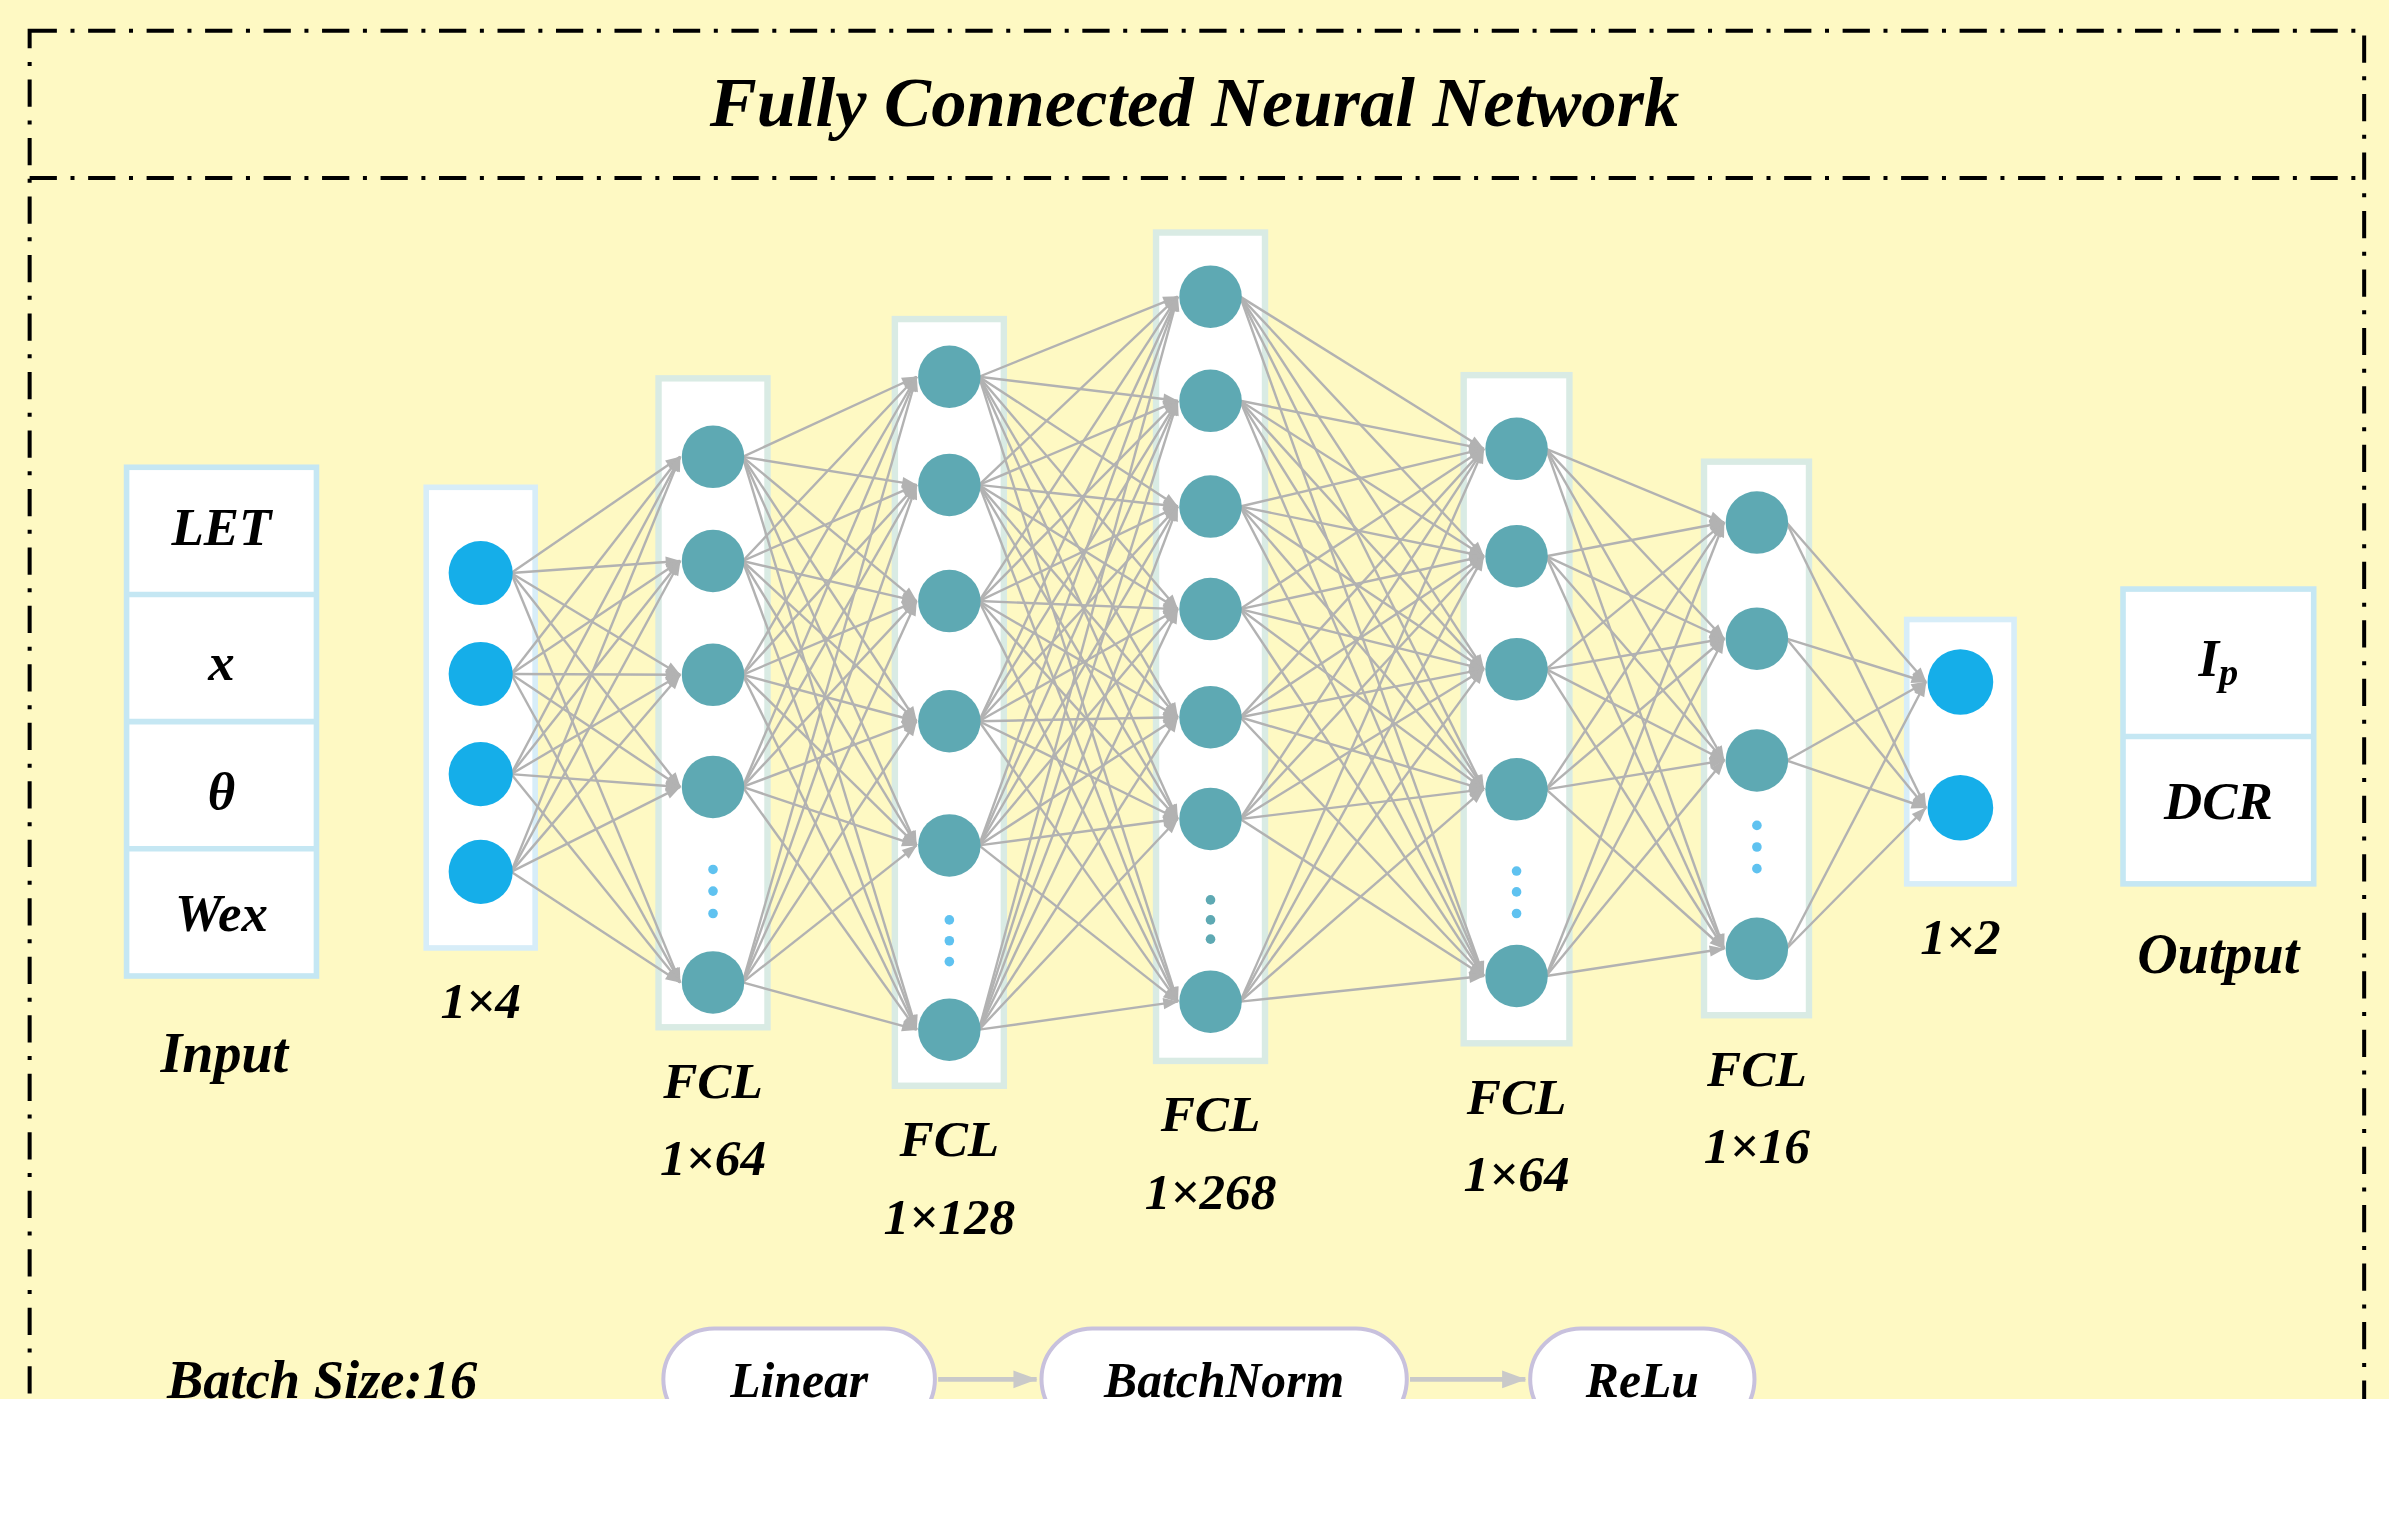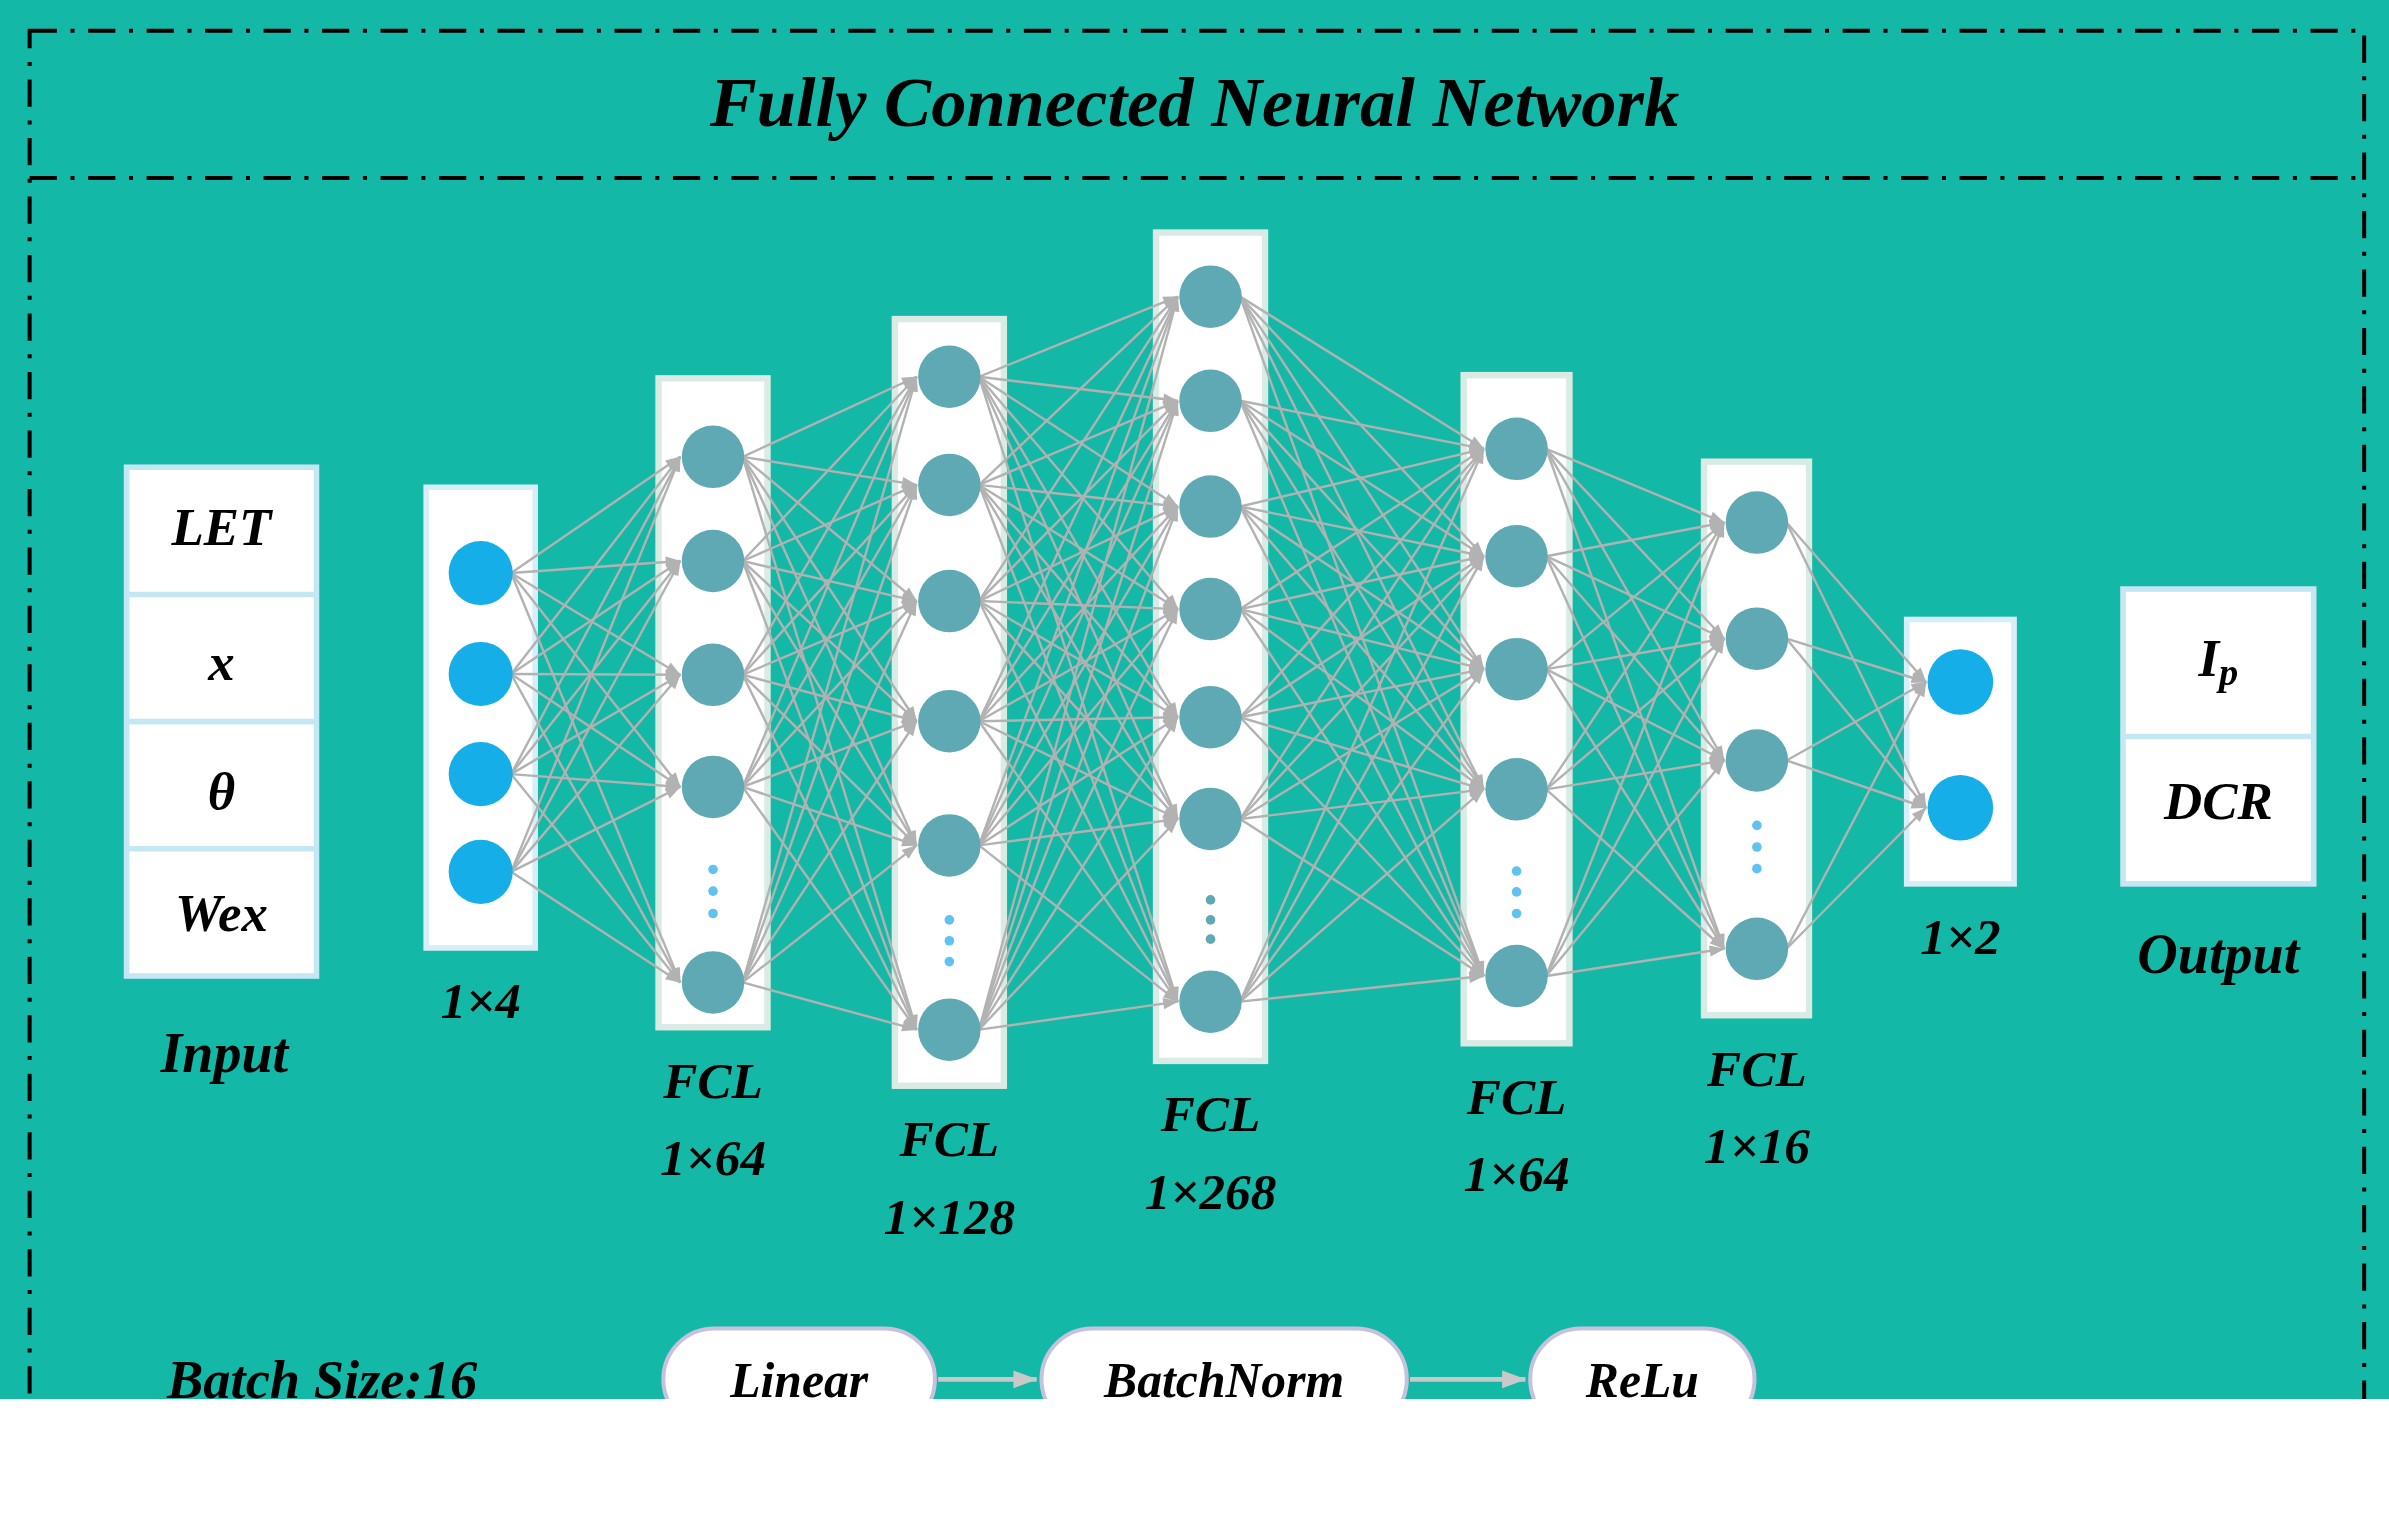--- a/index.html
+++ b/index.html
@@ -1,16 +1,16 @@
 <!DOCTYPE html>
 <html style="font-size:13px"><head>
 <meta charset="utf-8">
 <style>
   html,body{margin:0;padding:0;background:#ffffff;}
-  .stage{position:relative;width:2389px;height:1399px;background:#14b8a6;overflow:hidden;}
+  .stage{position:relative;width:2389px;height:1399px;background:#fef9c3;overflow:hidden;}
   svg{display:block;}
   text{font-family:"Liberation Serif","DejaVu Serif",serif;font-weight:bold;font-style:italic;fill:#000;text-anchor:middle;}
   .t-title{font-size:88px;}
   .t-cell{font-size:66px;}
   .t-cap{font-size:70px;}
   .t-label{font-size:64px;}
   .t-legend{font-size:62px;}
   .t-batch{font-size:68px;}
 </style>
 </head>

